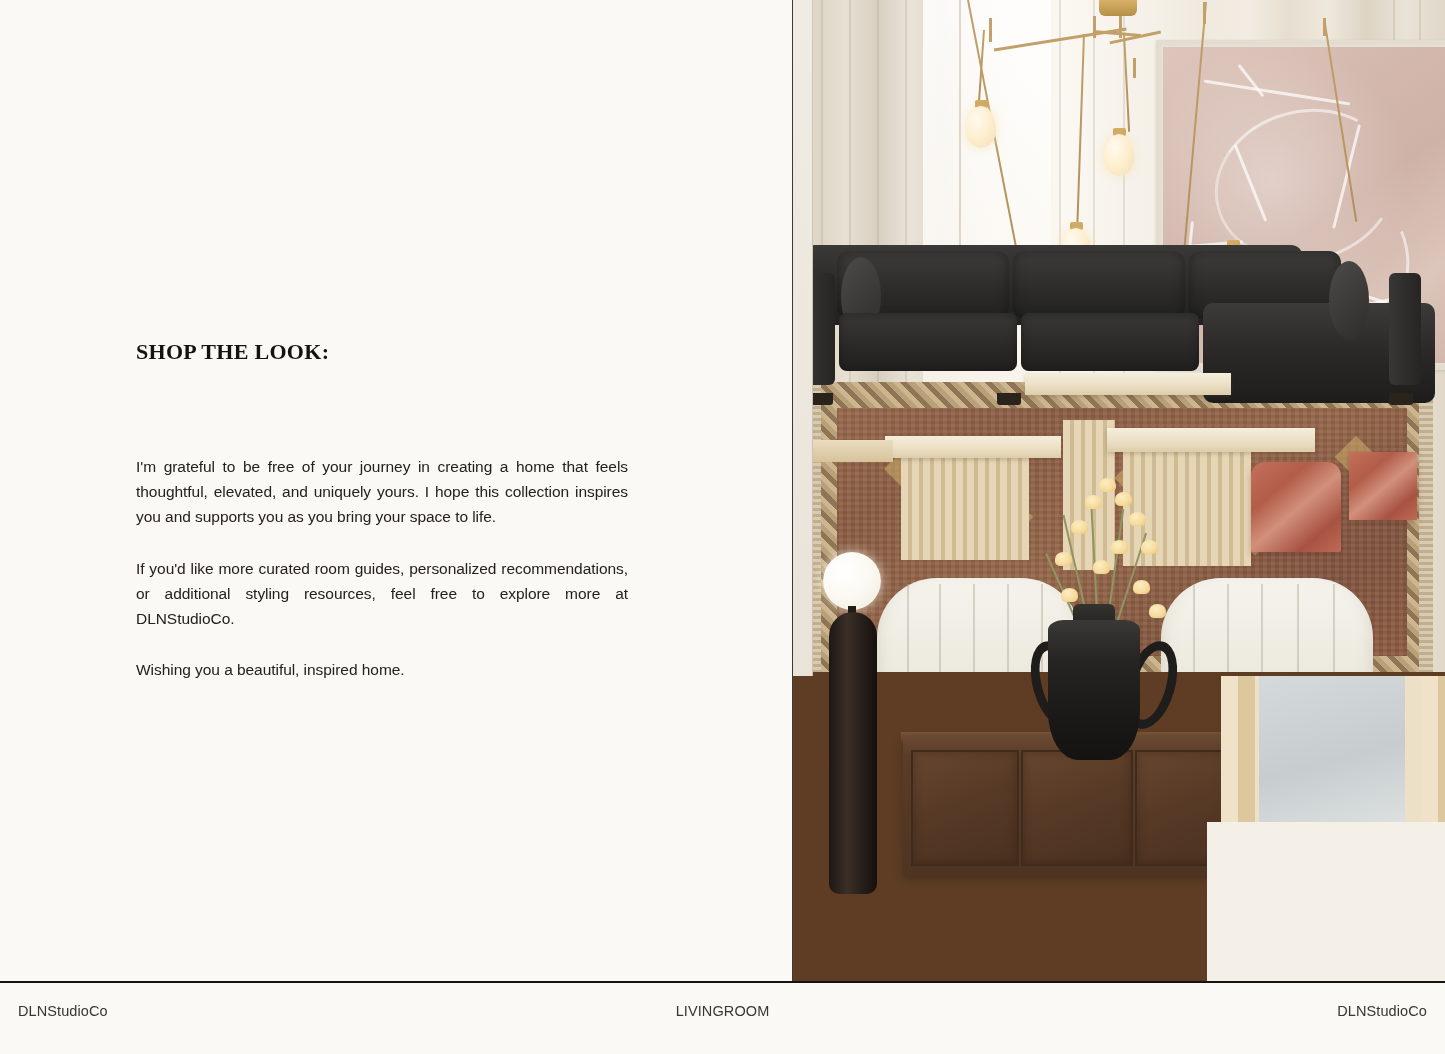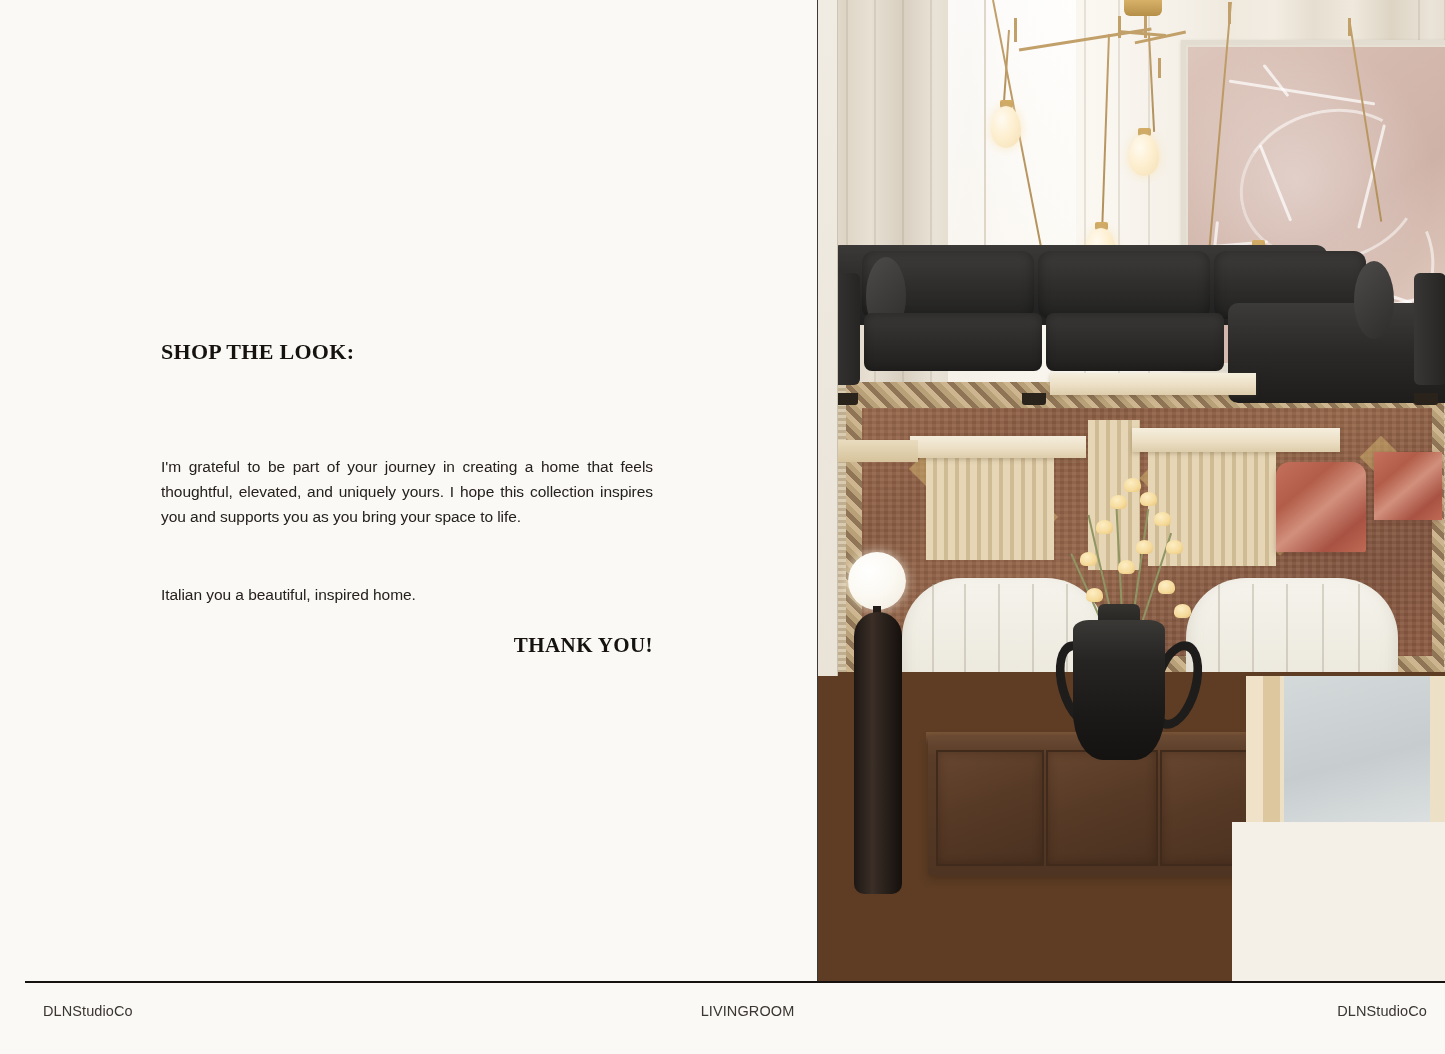--- a/index.html
+++ b/index.html
@@ -14,21 +14,20 @@
     font-family: "Liberation Sans", sans-serif;
     overflow: hidden;
     position: relative;
   }
 
   
   .page {
     position: absolute;
     inset: 0;
     background: #5eead4;
-    margin-left: 25px;
   }
 
   .content-area {
     position: absolute;
     left: 0; top: 0;
     width: 1445px;
     height: 981px;
   }
 
   
@@ -509,32 +508,32 @@
 
         <h1 class="heading-serif">SHOP THE LOOK:</h1>
 
 
 
         <div class="gap-lg"></div>
 
 
         <div class="gap-md"></div>
 
-        <p class="body-para">I'm grateful to be part of your journey in creating a home that feels thoughtful, elevated, and uniquely yours. I hope this collection inspires you and supports you as you bring your space to life.</p>
+        <p class="body-para">I'm grateful to be free of your journey in creating a home that feels thoughtful, elevated, and uniquely yours. I hope this collection inspires you and supports you as you bring your space to life.</p>
 
         <div class="gap-md"></div>
 
+        <p class="body-para">If you'd like more curated room guides, personalized recommendations, or additional styling resources, feel free to explore more at DLNStudioCo.</p>
 
         <div class="gap-md"></div>
 
-        <p class="body-para">Italian you a beautiful, inspired home.</p>
+        <p class="body-para">Wishing you a beautiful, inspired home.</p>
 
         <div class="gap-md"></div>
 
-        <p class="thankyou">THANK YOU!</p>
       </div>
     </div>
 
     <div class="v-divider"></div>
 
     <div class="collage">
 
       <div class="wall"></div>
       <div class="window"></div>
       <div class="window-mullion"></div>

